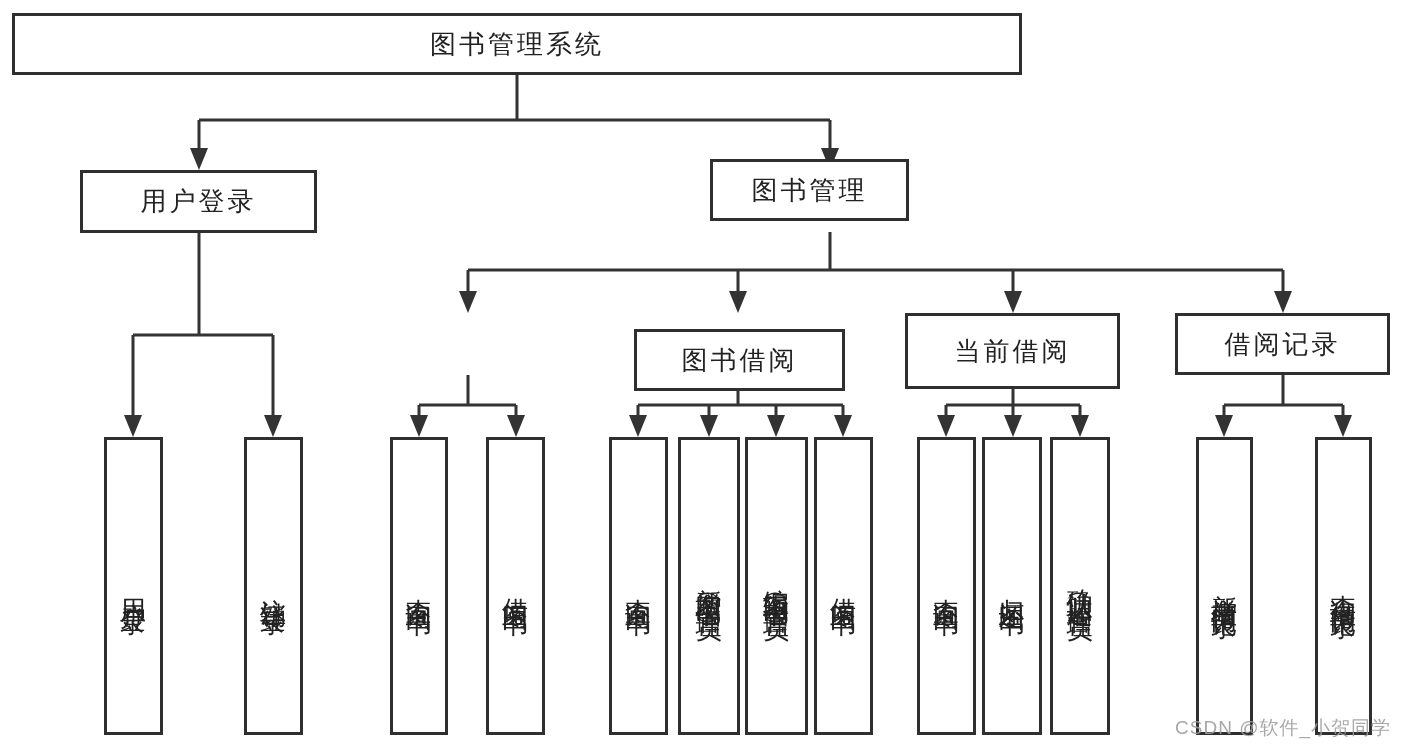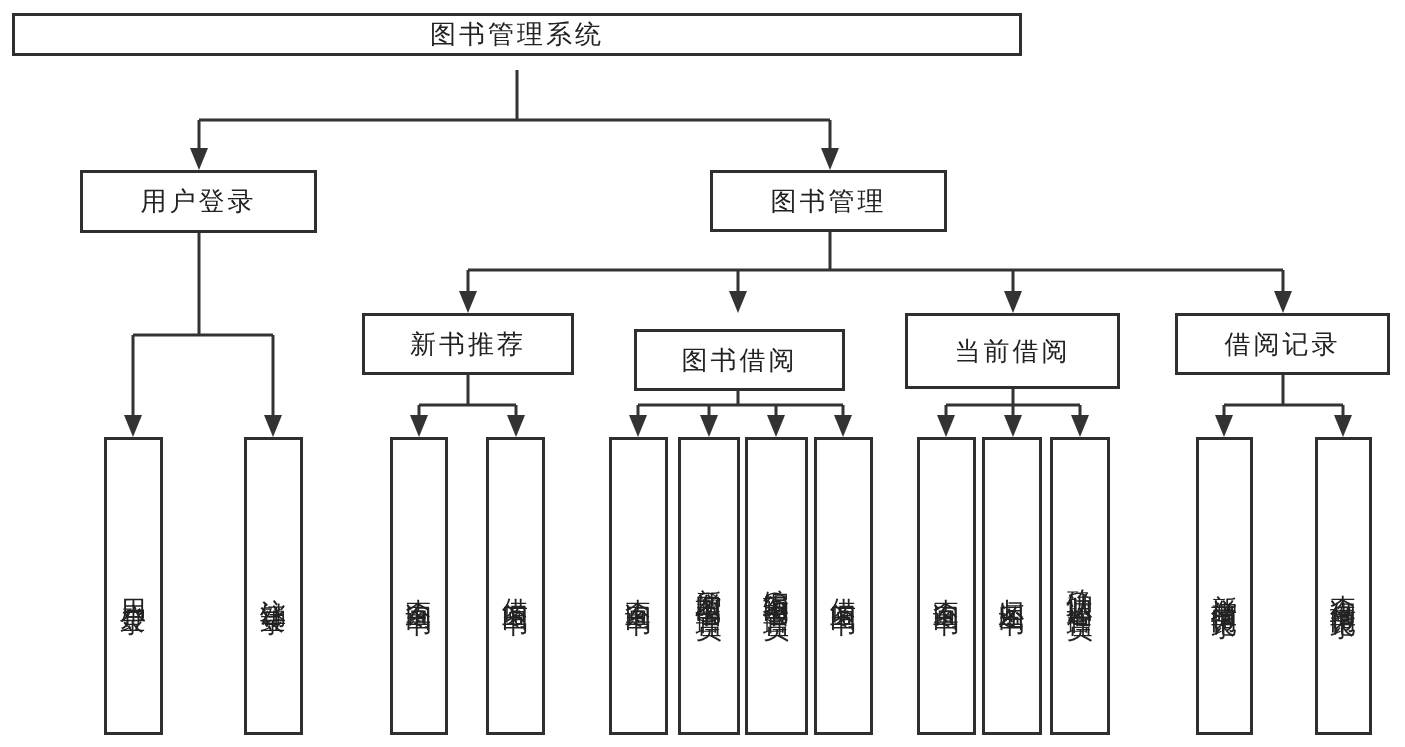--- a/index.html
+++ b/index.html
@@ -108,34 +108,31 @@
       <polygon points="1004,415 1022,415 1013,437"></polygon>
       <polygon points="1071,415 1089,415 1080,437"></polygon>
     </g>
     <g>
       <path d="M1283 375 V405 M1224 405 H1343 M1224 405 V417 M1343 405 V417"></path>
       <polygon points="1215,415 1233,415 1224,437"></polygon>
       <polygon points="1334,415 1352,415 1343,437"></polygon>
     </g>
   </svg>
 
-  <div class="node hbox" style="left:12px; top:13px; width:1010px; height:43px;">
+  <div class="node hbox" style="left:12px; top:13px; width:1010px; height:62px;">
     <span>图书管理系统</span>
   </div>
 
   <div class="node hbox" style="left:80px; top:170px; width:237px; height:63px;">
     <span>用户登录</span>
   </div>
-  <div class="node hbox" style="left:710px; top:170px; width:237px; height:62px;">
+  <div class="node hbox" style="left:710px; top:159px; width:199px; height:62px;">
     <span>图书管理</span>
   </div>
 
-  <div class="node hbox" style="left:362px; top:313px; width:212px; height:62px;">
-    <span>新书推荐</span>
-  </div>
   <div class="node hbox" style="left:634px; top:313px; width:211px; height:62px;margin-top:16px;">
     <span>图书借阅</span>
   </div>
   <div class="node hbox" style="left:905px; top:313px; width:215px; height:76px;">
     <span>当前借阅</span>
   </div>
   <div class="node hbox" style="left:1175px; top:313px; width:215px; height:62px;">
     <span>借阅记录</span>
   </div>
 
@@ -176,14 +173,15 @@
     <span>确认归还（管理员）</span>
   </div>
 
   <div class="node vbox" style="left:1196px; top:437px; width:57px; height:298px;">
     <span>新增借阅记录</span>
   </div>
   <div class="node vbox" style="left:1315px; top:437px; width:57px; height:298px;">
     <span>查询借阅记录</span>
   </div>
 
+  <div class="watermark">CSDN @软件_小贺同学</div>
 
 </div>
 
 </body></html>

